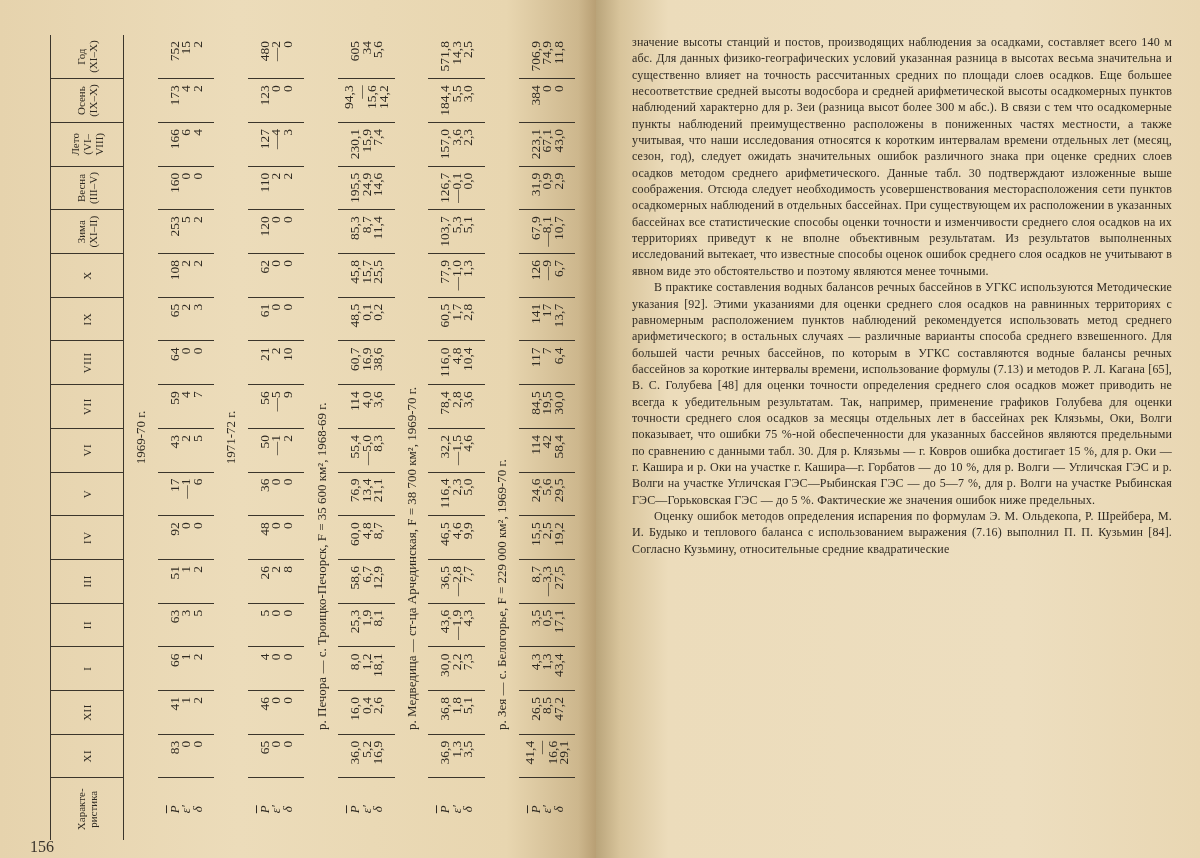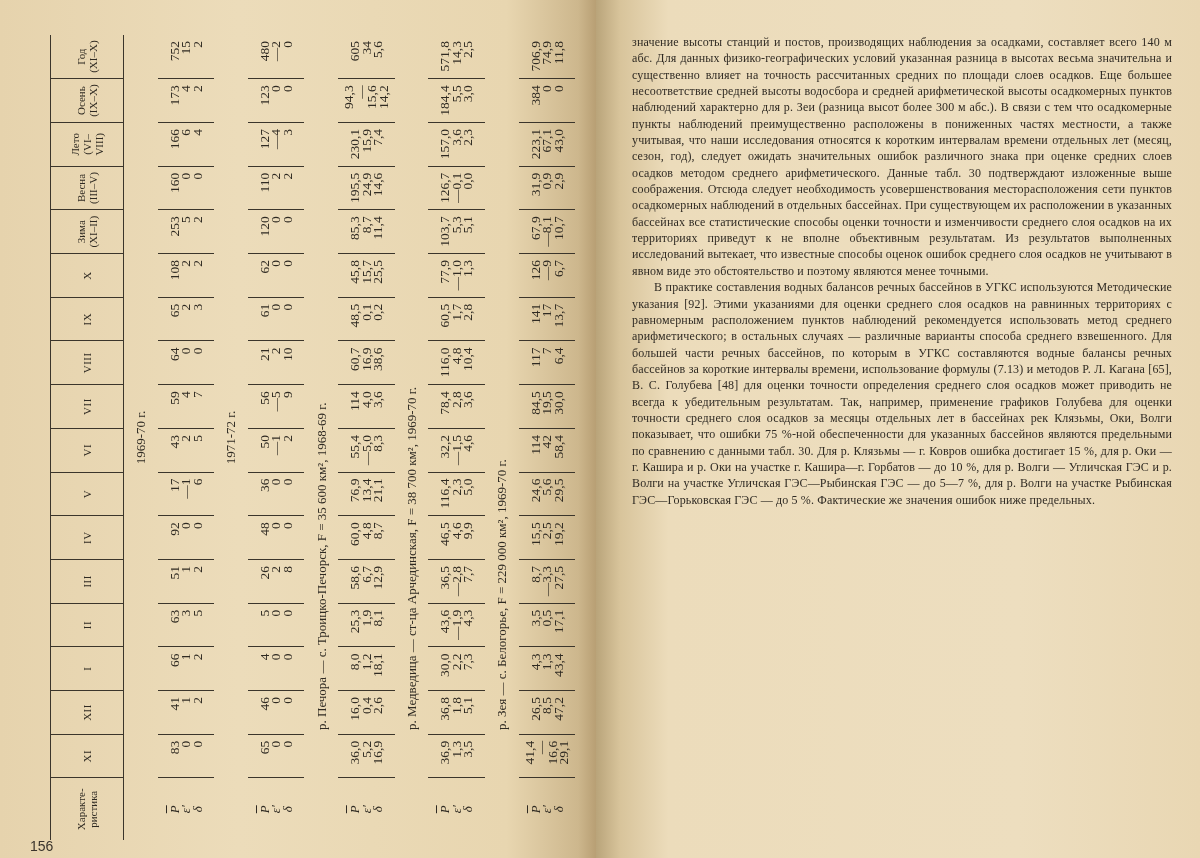--- a/index.html
+++ b/index.html
@@ -12,22 +12,22 @@
   .spread { position:absolute; inset:0; }
   .page-left {
     position:absolute; left:0; top:0; width:596px; height:858px;
     background:linear-gradient(90deg,#e6d3ad 0%,#ecdcba 40%,#e8d6b0 85%,#cdb78d 97%,#b89f74 100%);
   }
   .page-right {
     position:absolute; left:596px; top:0; width:604px; height:858px;
     background:linear-gradient(90deg,#b9a47a 0%,#d8c49b 4%,#ecdcbb 12%,#eddebf 70%,#e9d7b3 100%);
   }
   .page-number {
-    position:absolute; font-size:14px; color:#3a342c;
-    font-family:Liberation Sans, sans-serif;
+    position:absolute; font-size:16px; color:#3a342c;
+    font-family:Liberation Serif, serif;
   }
   .pn-left { left:30px; top:838px; }
   .pn-right { left:1160px; top:838px;margin-top:44px; }
 
   
   .table-wrap {
     position:absolute;
     width:805px; height:525px;
     left:50px; top:840px;
     transform-origin:0 0;
@@ -602,16 +602,17 @@
           </tbody>
       </table>
     </div>
     <div class="page-number pn-left">156</div>
   </div>
 
   <div class="page-right"></div>
   <div class="text-col">
     <p>значение высоты станций и постов, производящих наблюдения за осадками, составляет всего 140 м абс. Для данных физико-географических условий указанная разница в высотах весьма значительна и существенно влияет на точность рассчитанных средних по площади слоев осадков. Еще большее несоответствие средней высоты водосбора и средней арифметической высоты осадкомерных пунктов наблюдений характерно для р. Зеи (разница высот более 300 м абс.). В связи с тем что осадкомерные пункты наблюдений преимущественно расположены в пониженных частях местности, а также учитывая, что наши исследования относятся к коротким интервалам времени отдельных лет (месяц, сезон, год), следует ожидать значительных ошибок различного знака при оценке средних слоев осадков методом среднего арифметического. Данные табл. 30 подтверждают изложенные выше соображения. Отсюда следует необходимость усовершенствования месторасположения сети пунктов осадкомерных наблюдений в отдельных бассейнах. При существующем их расположении в указанных бассейнах все статистические способы оценки точности и изменчивости среднего слоя осадков на их территориях приведут к не вполне объективным результатам. Из результатов выполненных исследований вытекает, что известные способы оценок ошибок среднего слоя осадков не учитывают в явном виде это обстоятельство и поэтому являются менее точными.</p>
     <p class="indent">В практике составления водных балансов речных бассейнов в УГКС используются Методические указания [92]. Этими указаниями для оценки среднего слоя осадков на равнинных территориях с равномерным расположением пунктов наблюдений рекомендуется использовать метод среднего арифметического; в остальных случаях — различные варианты способа среднего взвешенного. Для большей части речных бассейнов, по которым в УГКС составляются водные балансы речных бассейнов за короткие интервалы времени, использование формулы (7.13) и методов Р. Л. Кагана [65], В. С. Голубева [48] для оценки точности определения среднего слоя осадков может приводить не всегда к убедительным результатам. Так, например, применение графиков Голубева для оценки точности среднего слоя осадков за месяцы отдельных лет в бассейнах рек Клязьмы, Оки, Волги показывает, что ошибки 75 %-ной обеспеченности для указанных бассейнов являются предельными по сравнению с данными табл. 30. Для р. Клязьмы — г. Ковров ошибка достигает 15 %, для р. Оки — г. Кашира и р. Оки на участке г. Кашира—г. Горбатов — до 10 %, для р. Волги — Угличская ГЭС и р. Волги на участке Угличская ГЭС—Рыбинская ГЭС — до 5—7 %, для р. Волги на участке Рыбинская ГЭС—Горьковская ГЭС — до 5 %. Фактические же значения ошибок ниже предельных.</p>
+    <p class="indent">Оценку ошибок методов определения испарения по формулам Э. М. Ольдекопа, Р. Шрейбера, М. И. Будыко и теплового баланса с использованием выражения (7.16) выполнил П. П. Кузьмин [84]. Согласно Кузьмину, относительные средние квадратические</p>
   </div>
   <div class="page-number pn-right">157</div>
 
 </div>
 
 </body></html>

